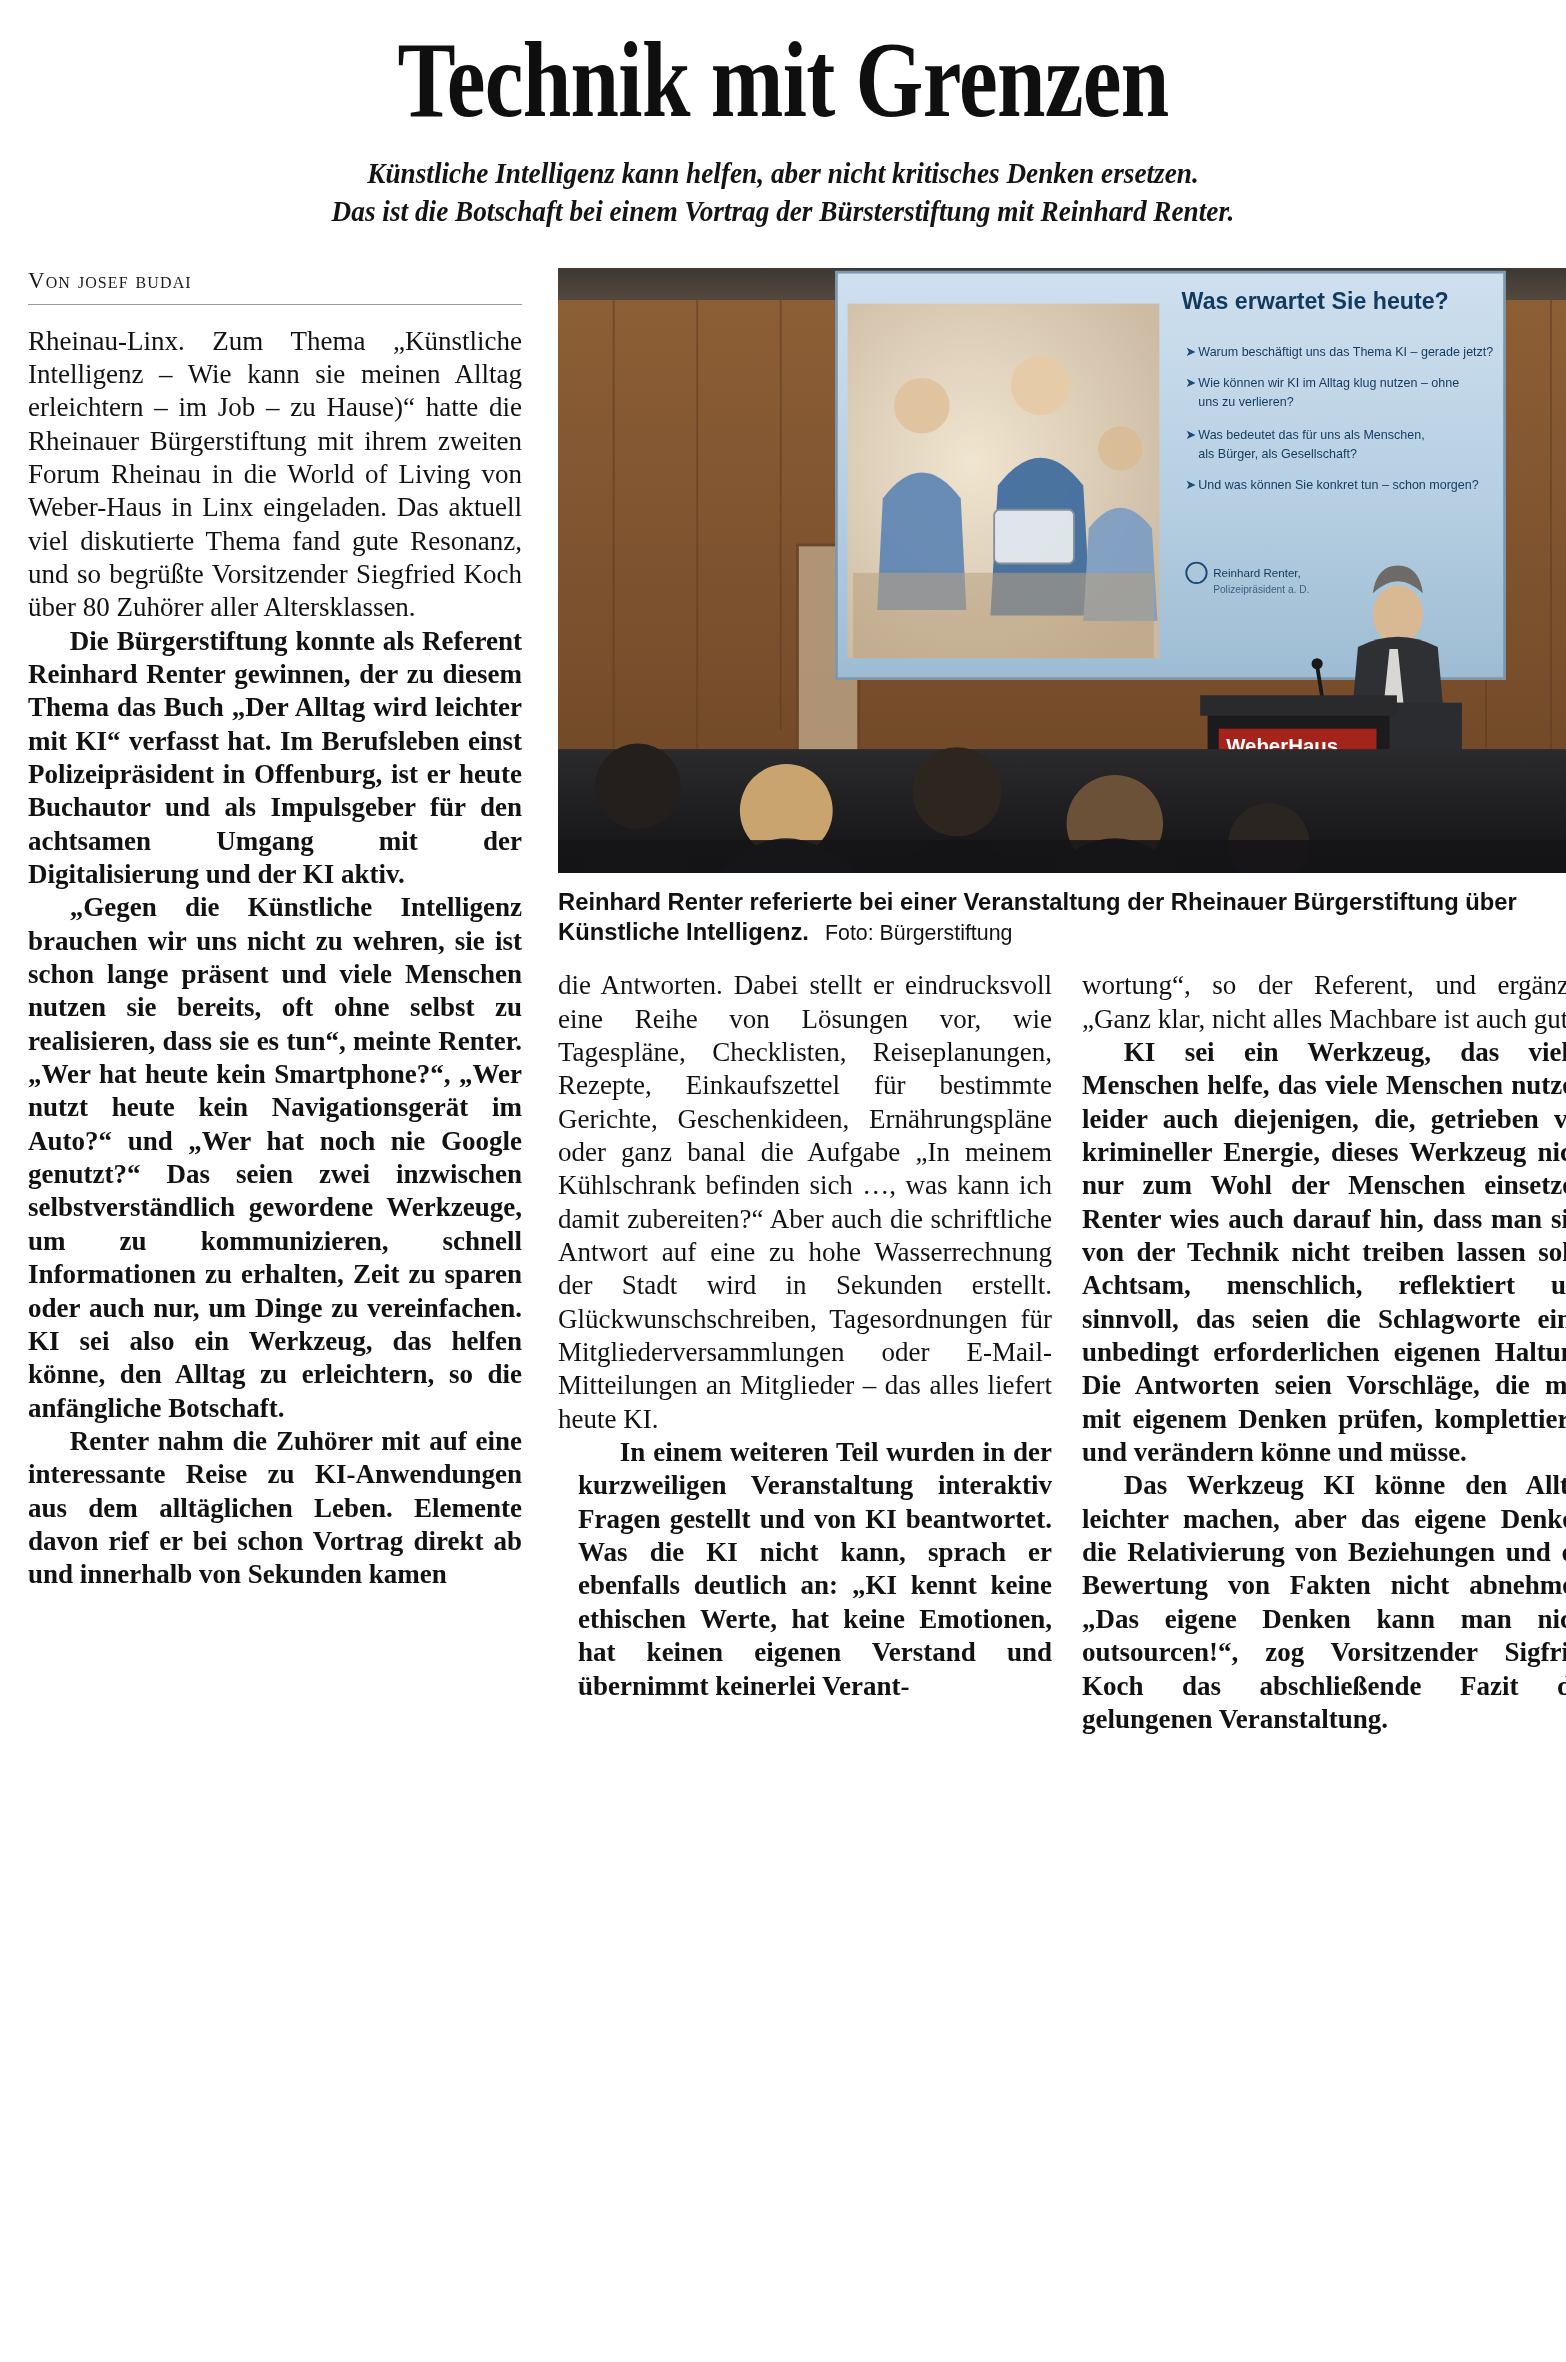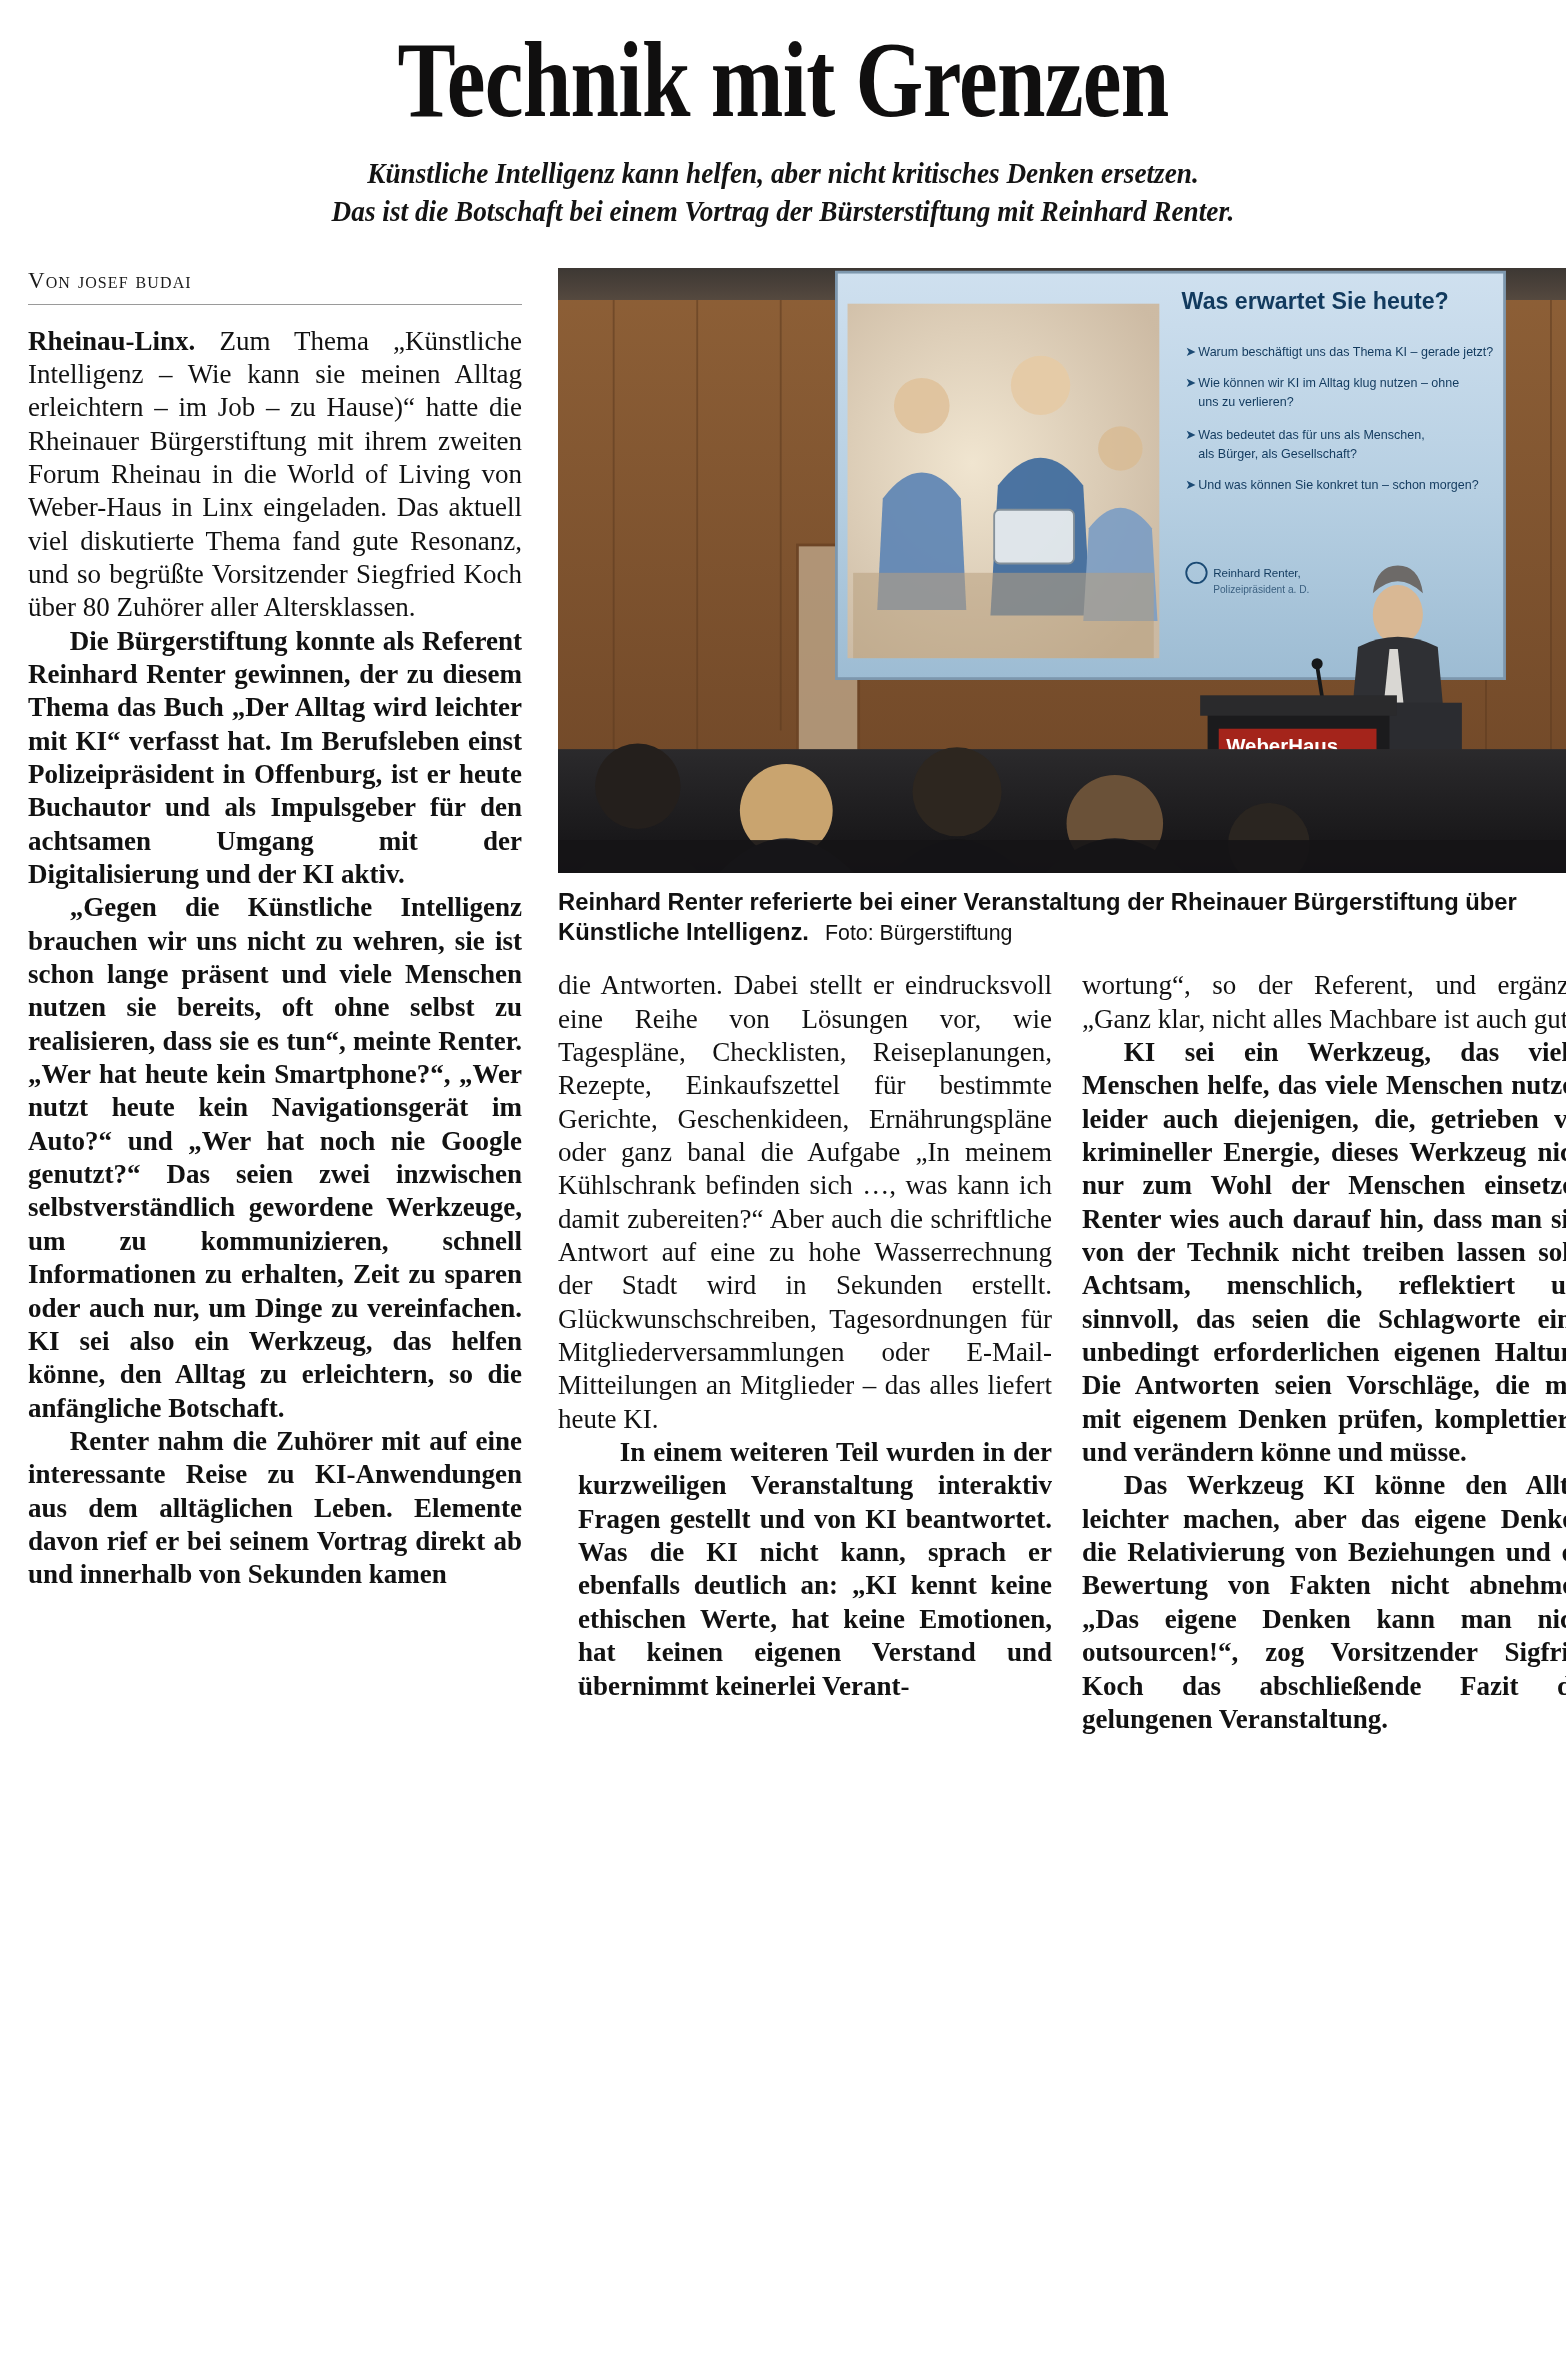--- a/index.html
+++ b/index.html
@@ -78,21 +78,21 @@
     font-size: 27px;
     line-height: 1.235;
     text-align: justify;
     text-justify: inter-word;
     hyphens: auto;
     -webkit-hyphens: auto;
     color: #121212;
   }
   p.body + p.body { text-indent: 1.55em; font-weight: bold; }
   p.body.lead { text-indent: 0; }
-  .dateline { font-weight: 700; }
+  .dateline { font-weight: 400; }
 
   
   .photo-block {
     grid-column: 2 / span 2;
     align-self: start;
   }
   .photo {
     position: relative;
     width: 100%;
     height: 605px;
@@ -147,21 +147,21 @@
   <div class="grid">
 
     <div class="colwrap">
 
       <div class="byline">Von Josef Budai</div>
 
       <p class="body lead"><span class="dateline">Rheinau-Linx.</span><span> Zum Thema „Künstliche Intelligenz – Wie kann sie meinen Alltag erleichtern – im Job – zu Hause)“ hatte die Rheinauer Bürgerstiftung mit ihrem zweiten Forum Rheinau in die World of Living von Weber-Haus in Linx eingeladen. Das aktuell viel diskutierte Thema fand gute Resonanz, und so begrüßte Vorsitzender Siegfried Koch über 80 Zuhörer aller Altersklassen.</span></p>
 
       <p class="body">Die Bürgerstiftung konnte als Referent Reinhard Renter gewinnen, der zu diesem Thema das Buch „Der Alltag wird leichter mit KI“ verfasst hat. Im Berufsleben einst Polizeipräsident in Offenburg, ist er heute Buchautor und als Impulsgeber für den achtsamen Umgang mit der Digitalisierung und der KI aktiv.</p>
       <p class="body">„Gegen die Künstliche Intelligenz brauchen wir uns nicht zu wehren, sie ist schon lange präsent und viele Menschen nutzen sie bereits, oft ohne selbst zu realisieren, dass sie es tun“, meinte Renter. „Wer hat heute kein Smartphone?“, „Wer nutzt heute kein Navigationsgerät im Auto?“ und „Wer hat noch nie Google genutzt?“ Das seien zwei inzwischen selbstverständlich gewordene Werkzeuge, um zu kommunizieren, schnell Informationen zu erhalten, Zeit zu sparen oder auch nur, um Dinge zu vereinfachen. KI sei also ein Werkzeug, das helfen könne, den Alltag zu erleichtern, so die anfängliche Botschaft.</p>
-      <p class="body">Renter nahm die Zuhörer mit auf eine interessante Reise zu KI-Anwendungen aus dem alltäglichen Leben. Elemente davon rief er bei seinem Vortrag direkt ab und innerhalb von Sekunden kamen</p>
+      <p class="body">Renter nahm die Zuhörer mit auf eine interessante Reise zu KI-Anwendungen aus dem alltäglichen Leben. Elemente davon rief er bei schon Vortrag direkt ab und innerhalb von Sekunden kamen</p>
     </div>
 
     <div class="photo-block">
 
       <div class="photo">
         <svg viewBox="0 0 1125 655" preserveAspectRatio="xMidYMid slice">
           <defs>
             <linearGradient id="screenGrad" x1="0" y1="0" x2="0" y2="1">
               <stop offset="0%" stop-color="#cfe0ef"></stop>
               <stop offset="55%" stop-color="#b6cfe2"></stop>

